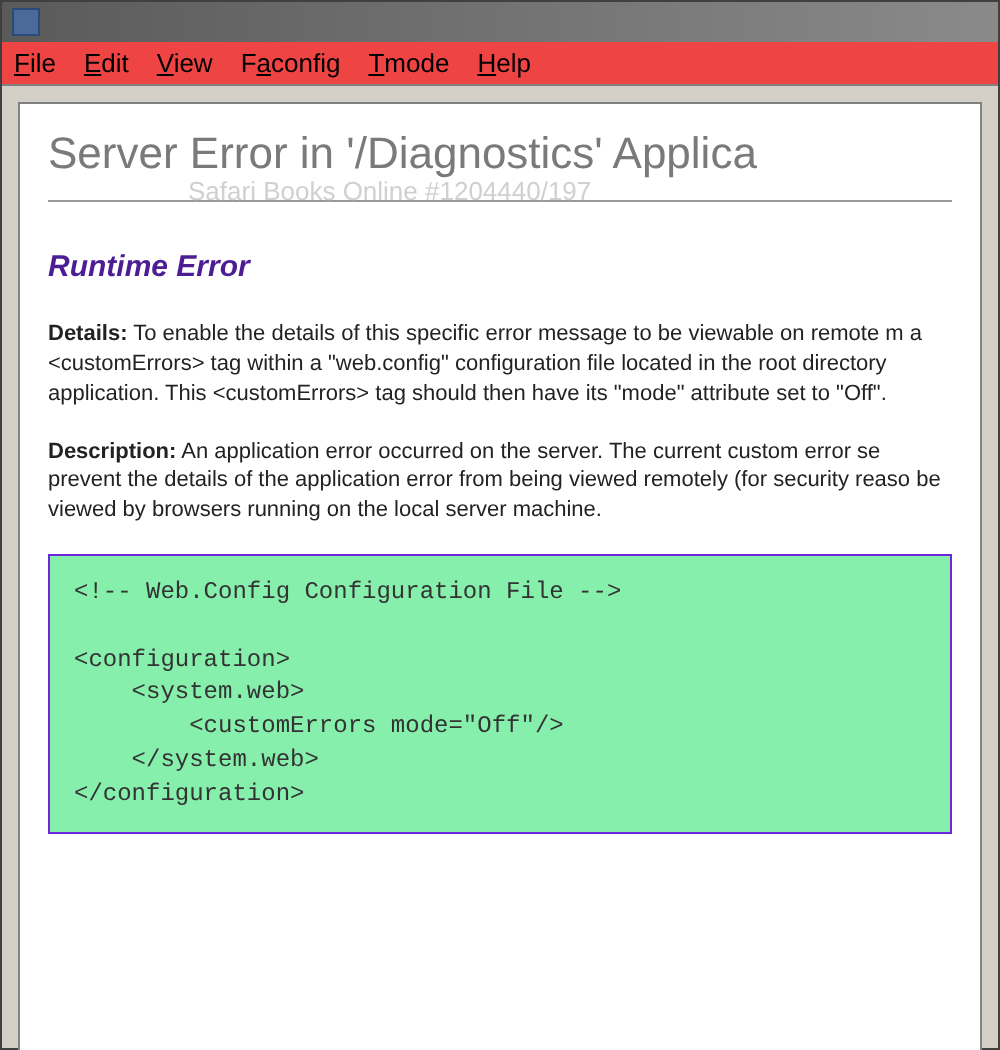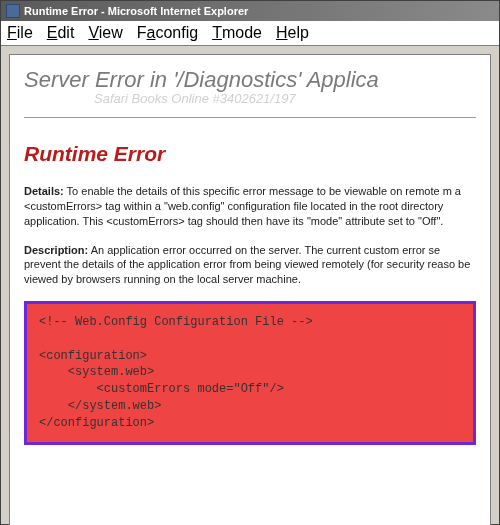--- a/index.html
+++ b/index.html
@@ -29,110 +29,108 @@
   }
   .window-icon {
     width: 14px;
     height: 14px;
     background: #4a6a9a;
     margin-right: 4px;
     display: inline-block;
     border: 1px solid #2a4a7a;
   }
   .menubar {
-    background: #ffffff;
+    background: #ef4444;
     padding: 3px 6px;
     display: flex;
     gap: 14px;
-    font-size: 16px;
+    font-size: 13px;
     border-bottom: 1px solid #808080;
   }
   .menu-item {
     cursor: default;
   }
   .menu-item .accel { text-decoration: underline; }
   .content-frame {
     background: #fff;
     margin: 8px;
     padding: 12px 14px;
     height: 480px;
     border: 1px solid #808080;
     overflow: hidden;
   }
   .h1 {
     font-family: Verdana, Arial, sans-serif;
     font-size: 22px;
     font-weight: normal;
     color: #7a7a7a;
-    padding-bottom: 24px;
+    padding-bottom: 10px;
     border-bottom: 1px solid #999;
     white-space: nowrap;
     position: relative;
-    font-style: italic;
   }
   .watermark {
     position: absolute;
     top: 24px;
     left: 70px;
     color: #d0d0d0;
     font-size: 13px;
     white-space: nowrap;
   }
   .h2 {
     font-family: Verdana, Arial, sans-serif;
-    font-size: 21px;
+    font-size: 15px;
     font-style: italic;
     font-weight: bold;
-    color: #b91c1c;
+    color: #4c1d95;
     margin-top: 24px;
     margin-bottom: 18px;
   }
   .para {
     font-family: Arial, sans-serif;
     font-size: 11px;
     color: #222;
     line-height: 1.35;
     margin-bottom: 14px;
   }
   .para b { font-weight: bold; }
   .codebox {
-    border: 3px solid #6d28d9;
-    background: #ef4444;
+    border: 1px solid #6d28d9;
+    background: #86efac;
     padding: 10px 12px;
     font-family: "Courier New", monospace;
     font-size: 12px;
     color: #333;
     line-height: 1.4;
     margin-bottom: 16px;
     white-space: pre;
   }
 </style>
 </head>
 <body>
 
 <div class="window">
 
   <div class="titlebar">
     <span class="window-icon"></span>
-    <span>Runtime Error - Microsoft Internet Explorer</span>
   </div>
 
   <div class="menubar">
     <span class="menu-item"><span class="accel">F</span><span>ile</span></span>
     <span class="menu-item"><span class="accel">E</span><span>dit</span></span>
     <span class="menu-item"><span class="accel">V</span><span>iew</span></span>
     <span class="menu-item"><span>F</span><span class="accel">a</span><span>config</span></span>
     <span class="menu-item"><span class="accel">T</span><span>mode</span></span>
     <span class="menu-item"><span class="accel">H</span><span>elp</span></span>
   </div>
 
   <div class="content-frame">
     <div class="h1">
       <span>Server Error in '/Diagnostics' Applica</span>
-      <div class="watermark">Safari Books Online #3402621/197</div>
+      <div class="watermark">Safari Books Online #1204440/197</div>
     </div>
 
     <div class="h2">Runtime Error</div>
 
     <div class="para">
       <b>Details:</b><span> To enable the details of this specific error message to be viewable on remote m a &lt;customErrors&gt; tag within a "web.config" configuration file located in the root directory application. This &lt;customErrors&gt; tag should then have its "mode" attribute set to "Off".</span>
     </div>
 
     <div class="para">
       <b>Description:</b><span> An application error occurred on the server. The current custom error se prevent the details of the application error from being viewed remotely (for security reaso be viewed by browsers running on the local server machine.</span>

